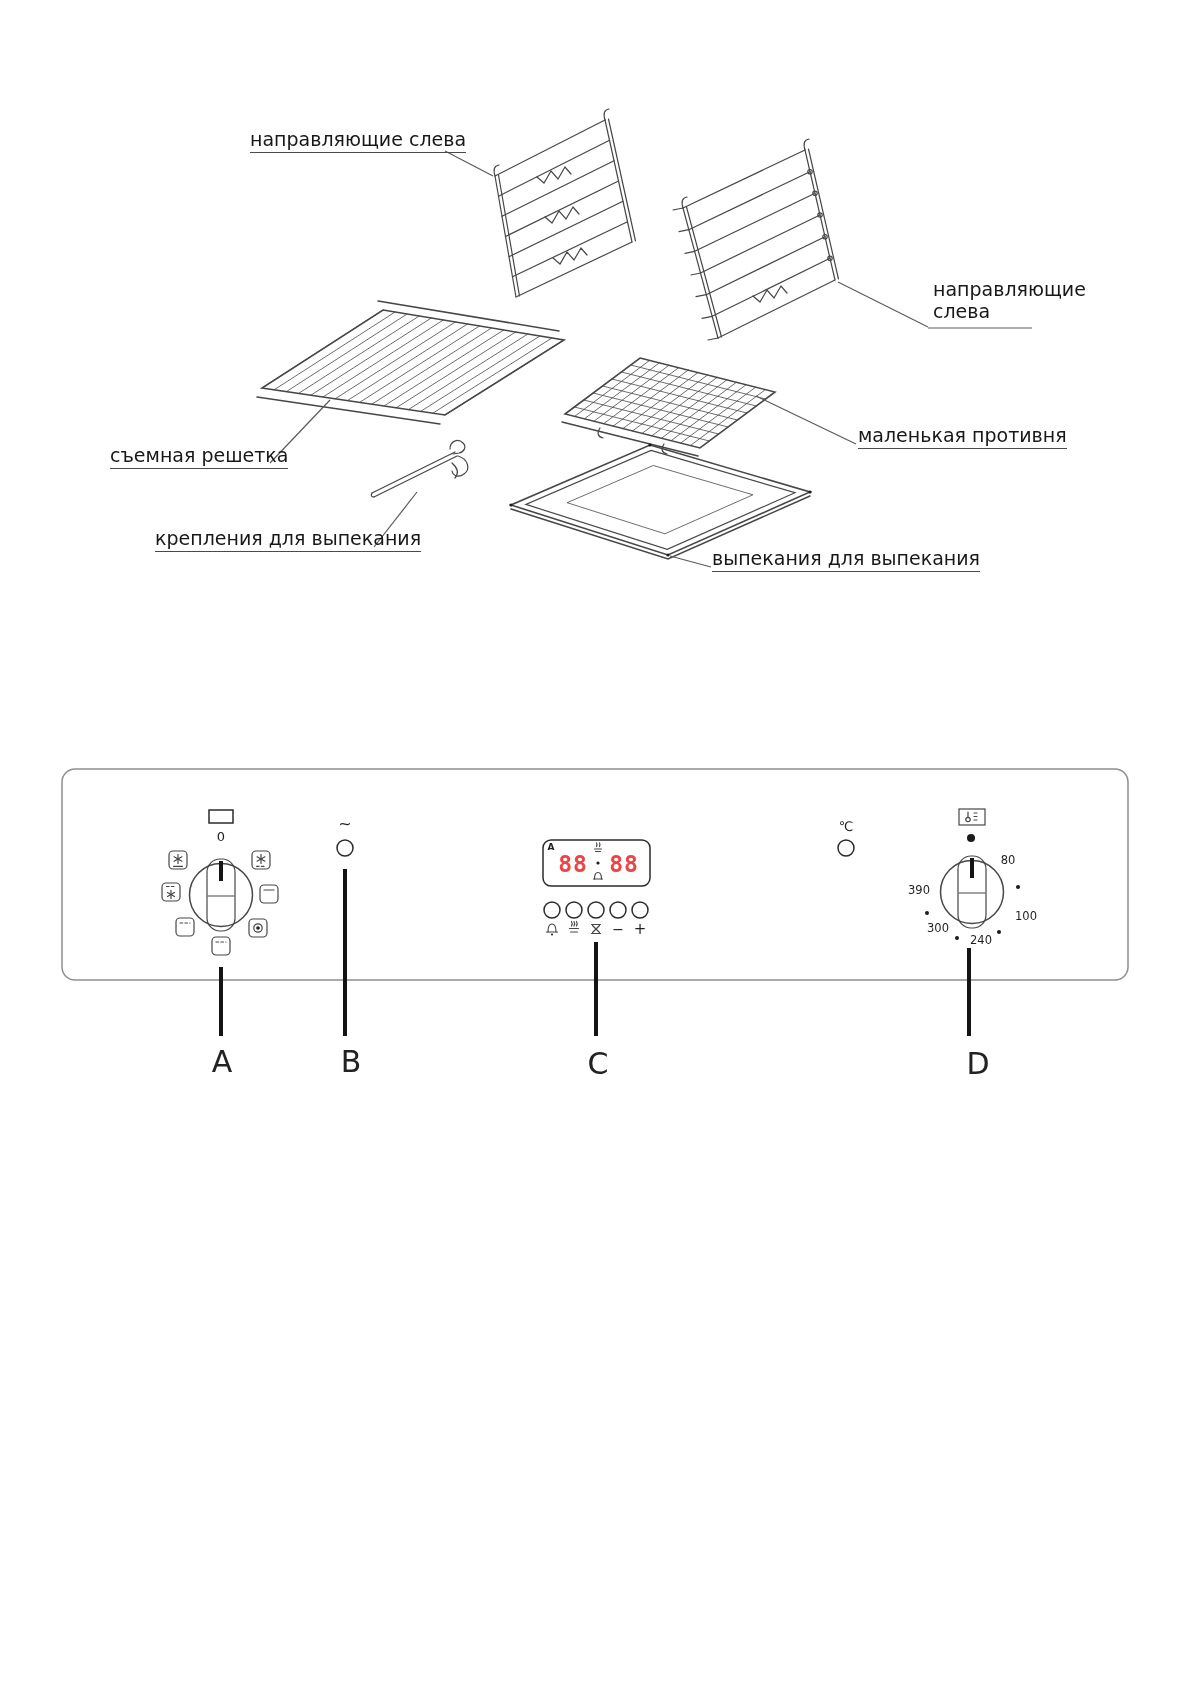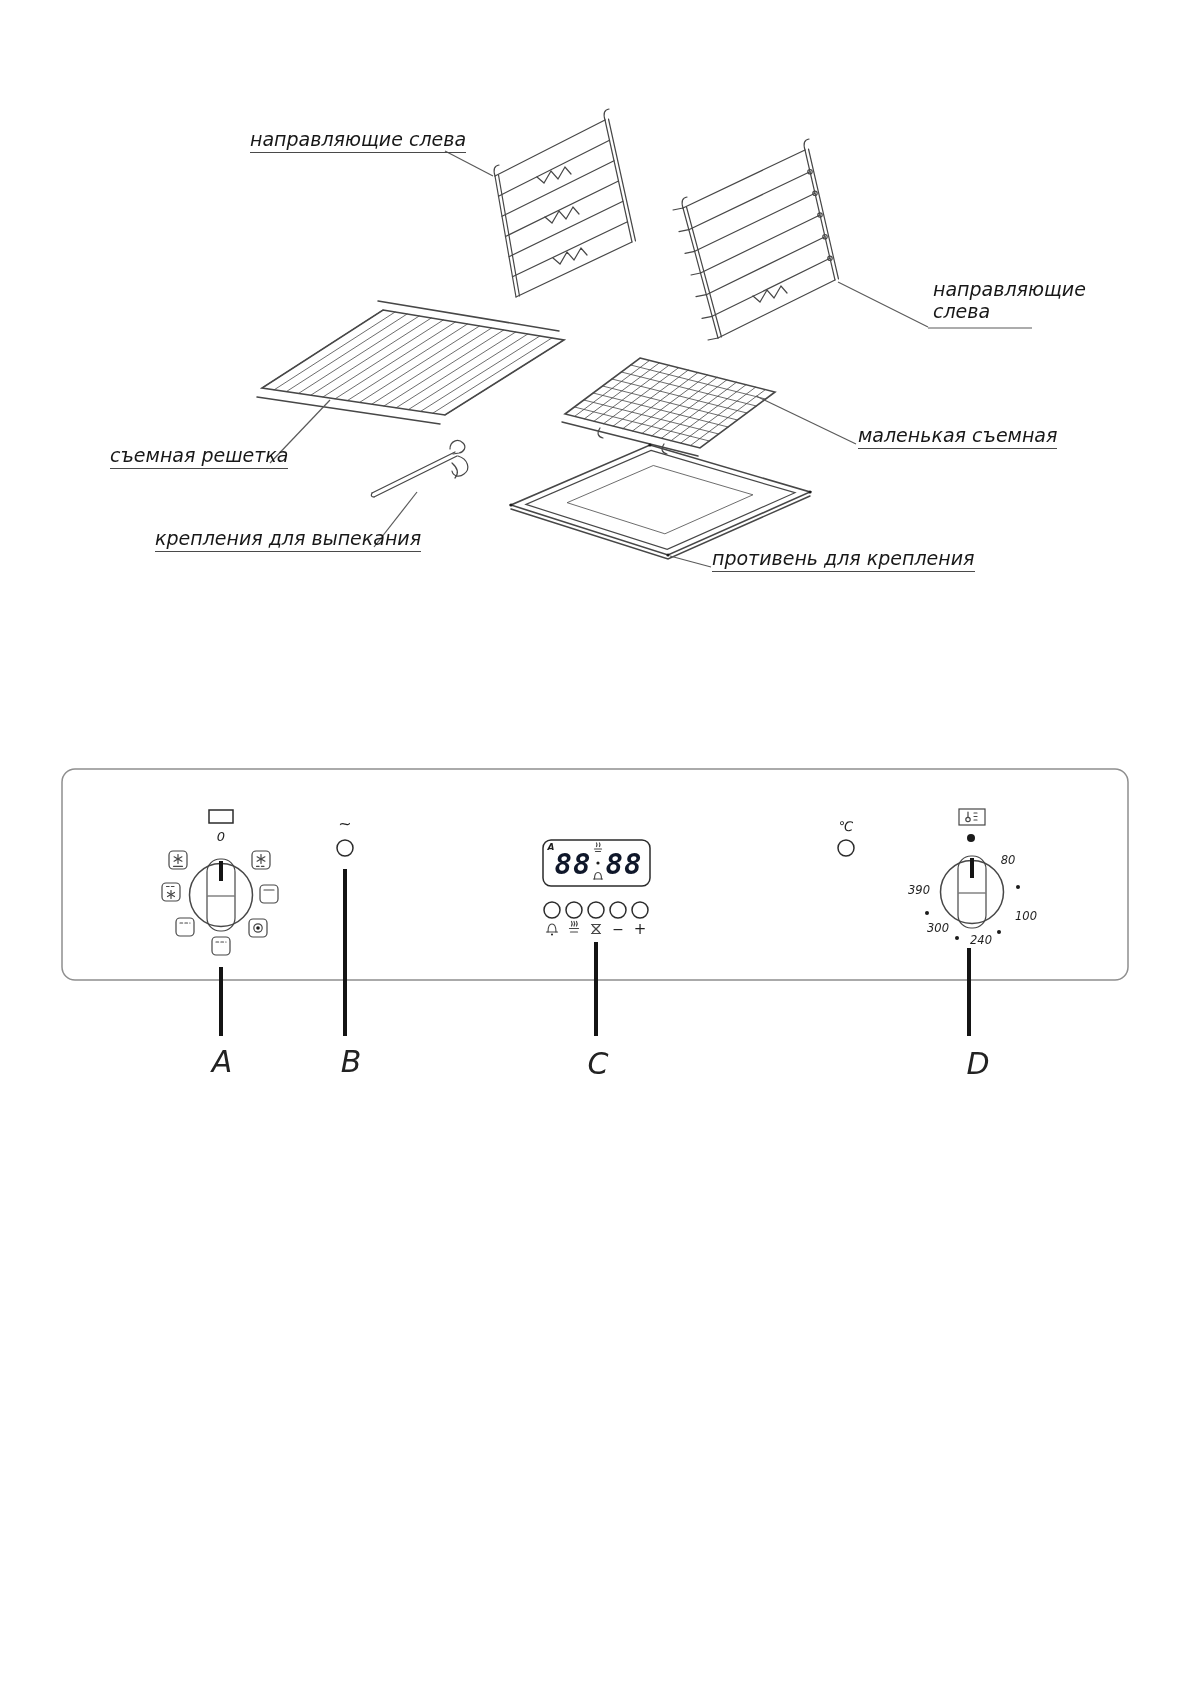--- a/index.html
+++ b/index.html
@@ -1,37 +1,37 @@
 <!DOCTYPE html>
 <html><head>
 <meta charset="utf-8">
 <title>Oven manual page</title>
 <style>
   html,body{margin:0;padding:0;background:#fff;}
   .page{position:relative;width:1190px;height:1676px;background:#ffffff;
-        font-family:"DejaVu Sans",sans-serif;overflow:hidden;font-style:italic;}
+        font-family:"DejaVu Sans",sans-serif;overflow:hidden;}
   svg.art{position:absolute;left:0;top:0;}
   .art line,.art path,.art rect,.art circle,.art polyline{
         stroke:#474747;fill:none;stroke-width:1.2;stroke-linecap:round;}
   .art .thin{stroke-width:.8;}
   .art .med{stroke-width:1.5;}
   .art .frame{stroke-width:1.6;}
   .art .icon{stroke:#2b2b2b;stroke-width:1.5;}
   .art .dash{stroke-dasharray:2.6 2.3;}
   .art .fillb{fill:#1b1b1b;stroke:none;}
   .art .ptr{stroke:#141414;stroke-width:4;stroke-linecap:butt;}
   .art .panelb{stroke:#8f8f8f;stroke-width:1.5;}
   .art .leader{stroke:#5a5a5a;stroke-width:1.2;stroke-linecap:butt;}
   .lbl{position:absolute;font-size:19px;color:#181818;white-space:nowrap;line-height:22px;}
   .u{border-bottom:1.6px solid #4a4a4a;padding-bottom:2px;}
   .ct{position:absolute;transform:translate(-50%,-50%);white-space:nowrap;color:#1f1f1f;}
   .callout{font-size:30px;color:#222;}
   .tiny{font-size:11.5px;}
-  .seg{font-family:"DejaVu Sans Mono",monospace;font-weight:700;font-size:29px;
-       letter-spacing:1px;color:#0f172a;}
+  .seg{font-family:"DejaVu Sans Mono",monospace;font-weight:700;font-size:23px;
+       letter-spacing:1px;color:#ef4444;}
   .dispA{font-size:9px;font-weight:700;}
 </style>
 </head>
 <body>
 
 <div class="page">
 
   <svg class="art" width="1190" height="1684" viewBox="0 0 1190 1684">
 
     <g>
@@ -272,27 +272,27 @@
     <line class="ptr" x1="969" y1="948" x2="969" y2="1036"></line>
   </svg>
 
   <div class="lbl u" style="left:250px;top:128px">направляющие слева</div>
 
   <div class="lbl" style="left:933px;top:278px">
     <span style="display:block">направляющие</span>
     <span style="display:block">слева</span>
   </div>
 
-  <div class="lbl u" style="left:858px;top:424px">маленькая съемная</div>
+  <div class="lbl u" style="left:858px;top:424px">маленькая противня</div>
 
   <div class="lbl u" style="left:110px;top:444px">съемная решетка</div>
 
   <div class="lbl u" style="left:155px;top:527px">крепления для выпекания</div>
 
-  <div class="lbl u" style="left:712px;top:547px">противень для крепления</div>
+  <div class="lbl u" style="left:712px;top:547px">выпекания для выпекания</div>
 
   <div class="ct" style="left:221px;top:836px;font-size:13px">0</div>
 
   <div class="ct" style="left:345px;top:823px;font-size:16px">~</div>
 
   <div class="ct dispA" style="left:551px;top:847px">A</div>
   <div class="ct seg" style="left:573px;top:864px">88</div>
   <div class="ct seg" style="left:624px;top:864px">88</div>
 
   <div class="ct" style="left:618px;top:929px;font-size:14px">−</div>

